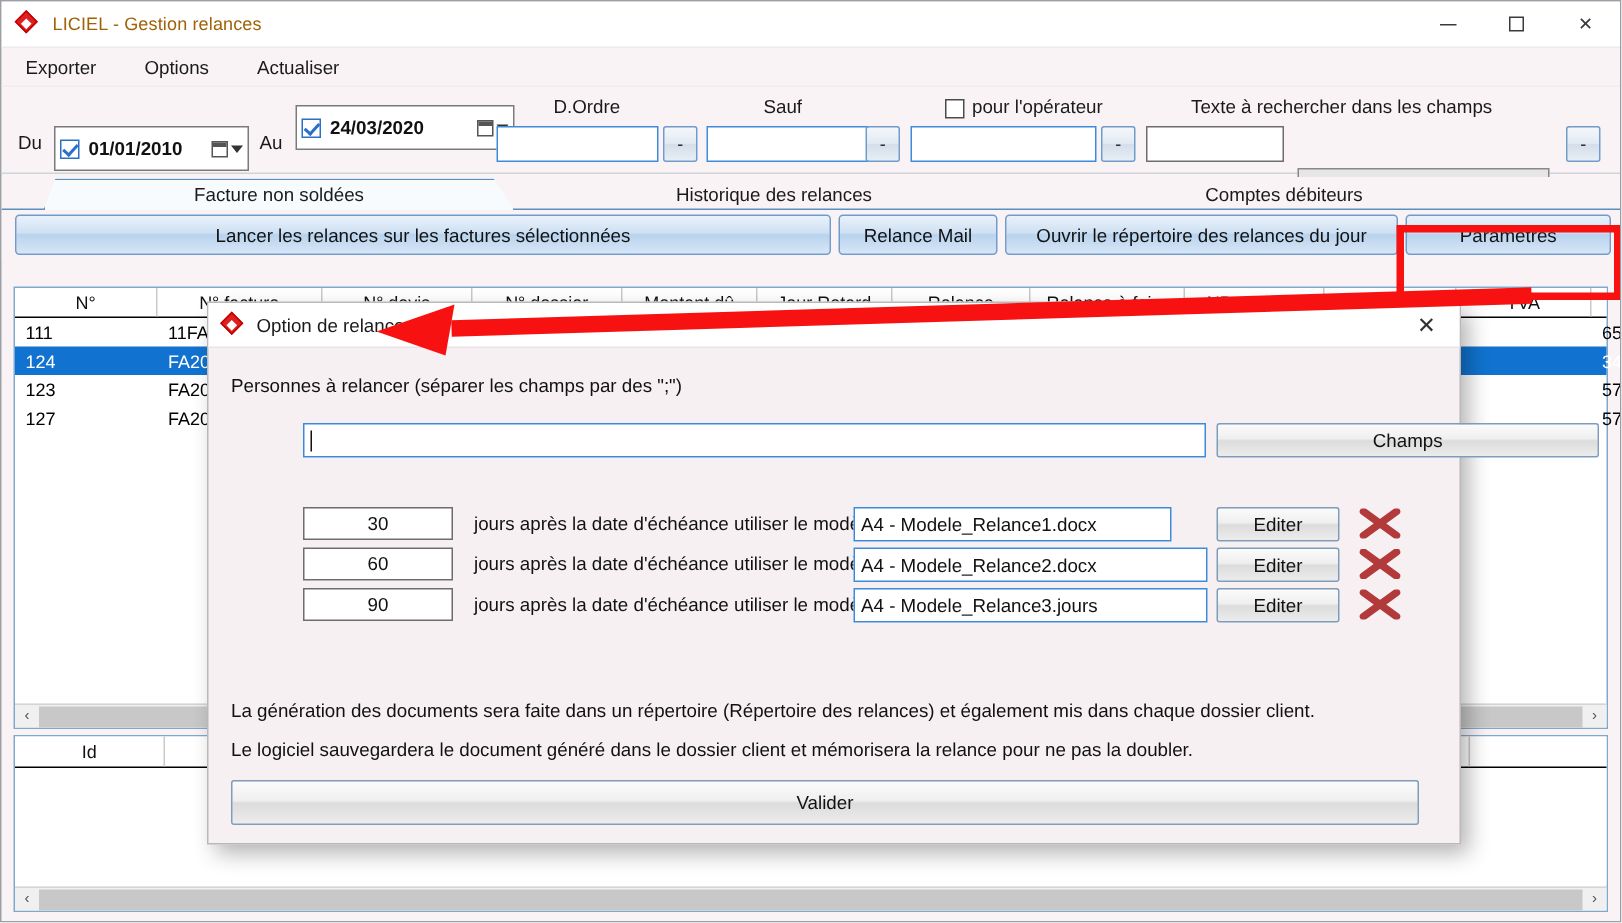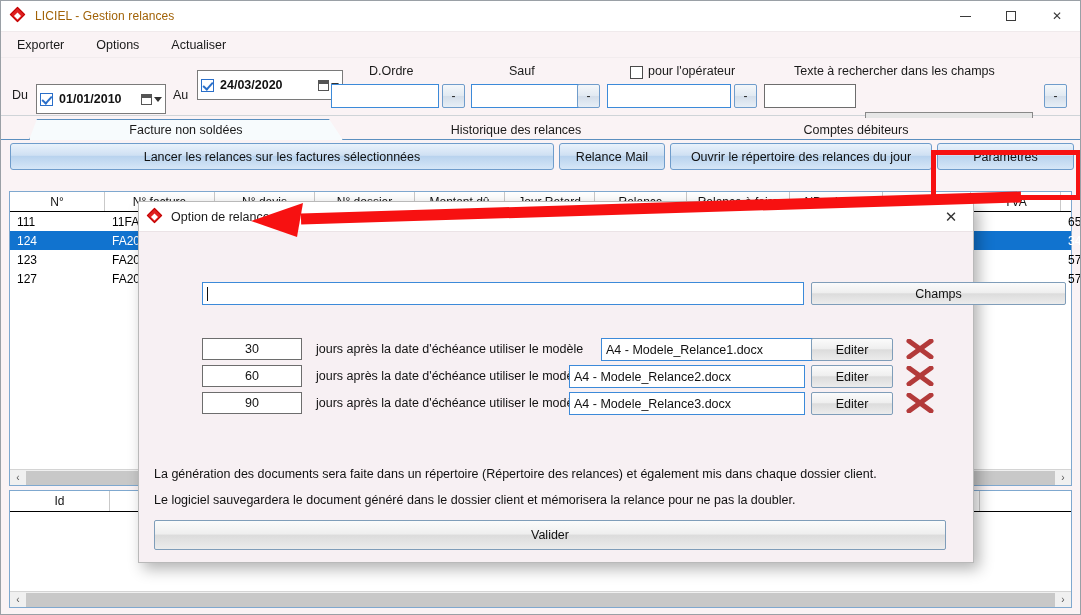--- a/index.html
+++ b/index.html
@@ -449,50 +449,51 @@
       <div class="title-icon">
           <div class="diamond"></div>
         </div>
       <div class="modal-title-text">Option de relance</div>
       <div class="modal-close">
           <span>✕</span>
         </div>
     </div>
     <div class="modal-body">
 
+      <div class="m-label" style="left:15px; top:18px;">Personnes à relancer (séparer les champs par des ";")</div>
       <div class="m-input" style="left:63px; top:50px; width:602px;">
           <span class="caret-bar"></span>
         </div>
       <div class="btn-grey" style="left:672px; top:50px; width:255px;">Champs</div>
 
 
       <div id="model-rows">
           <div class="m-numbox" style="left: 63px; top: 106px; width: 100px;">30</div>
           <div class="m-label" style="left: 177px; top: 110px;">jours  après la date d'échéance utiliser le modèle</div>
-          <div class="m-input" style="left: 430px; top: 106px; width: 212px; margin-left: 32px;">A4 - Modele_Relance1.docx</div>
+          <div class="m-input" style="left: 430px; top: 106px; width: 212px;">A4 - Modele_Relance1.docx</div>
           <div class="btn-grey" style="left: 672px; top: 106px; width: 82px;">Editer</div>
           <div class="del-x" style="left: 762px; top: 106px;">
             <svg width="30" height="20" viewBox="0 0 30 20">
               <path d="M4 2 L26 18" stroke="#b33a3a" stroke-width="5" stroke-linecap="round" fill="none"></path>
               <path d="M26 2 L4 18" stroke="#b33a3a" stroke-width="5" stroke-linecap="round" fill="none"></path>
             </svg>
           </div>
           <div class="m-numbox" style="left: 63px; top: 133px; width: 100px;">60</div>
           <div class="m-label" style="left: 177px; top: 137px;">jours  après la date d'échéance utiliser le modèle</div>
           <div class="m-input" style="left: 430px; top: 133px; width: 236px;">A4 - Modele_Relance2.docx</div>
           <div class="btn-grey" style="left: 672px; top: 133px; width: 82px;">Editer</div>
           <div class="del-x" style="left: 762px; top: 133px;">
             <svg width="30" height="20" viewBox="0 0 30 20">
               <path d="M4 2 L26 18" stroke="#b33a3a" stroke-width="5" stroke-linecap="round" fill="none"></path>
               <path d="M26 2 L4 18" stroke="#b33a3a" stroke-width="5" stroke-linecap="round" fill="none"></path>
             </svg>
           </div>
           <div class="m-numbox" style="left: 63px; top: 160px; width: 100px;">90</div>
           <div class="m-label" style="left: 177px; top: 164px;">jours  après la date d'échéance utiliser le modèle</div>
-          <div class="m-input" style="left: 430px; top: 160px; width: 236px;">A4 - Modele_Relance3.docx</div>
+          <div class="m-input" style="left: 430px; top: 160px; width: 236px;">A4 - Modele_Relance3.jours</div>
           <div class="btn-grey" style="left: 672px; top: 160px; width: 82px;">Editer</div>
           <div class="del-x" style="left: 762px; top: 160px;">
             <svg width="30" height="20" viewBox="0 0 30 20">
               <path d="M4 2 L26 18" stroke="#b33a3a" stroke-width="5" stroke-linecap="round" fill="none"></path>
               <path d="M26 2 L4 18" stroke="#b33a3a" stroke-width="5" stroke-linecap="round" fill="none"></path>
             </svg>
           </div>
         </div>
 
       <div class="m-label" style="left:15px; top:235px;">La génération des documents sera faite dans un répertoire (Répertoire des relances) et également mis dans chaque dossier client.</div>

